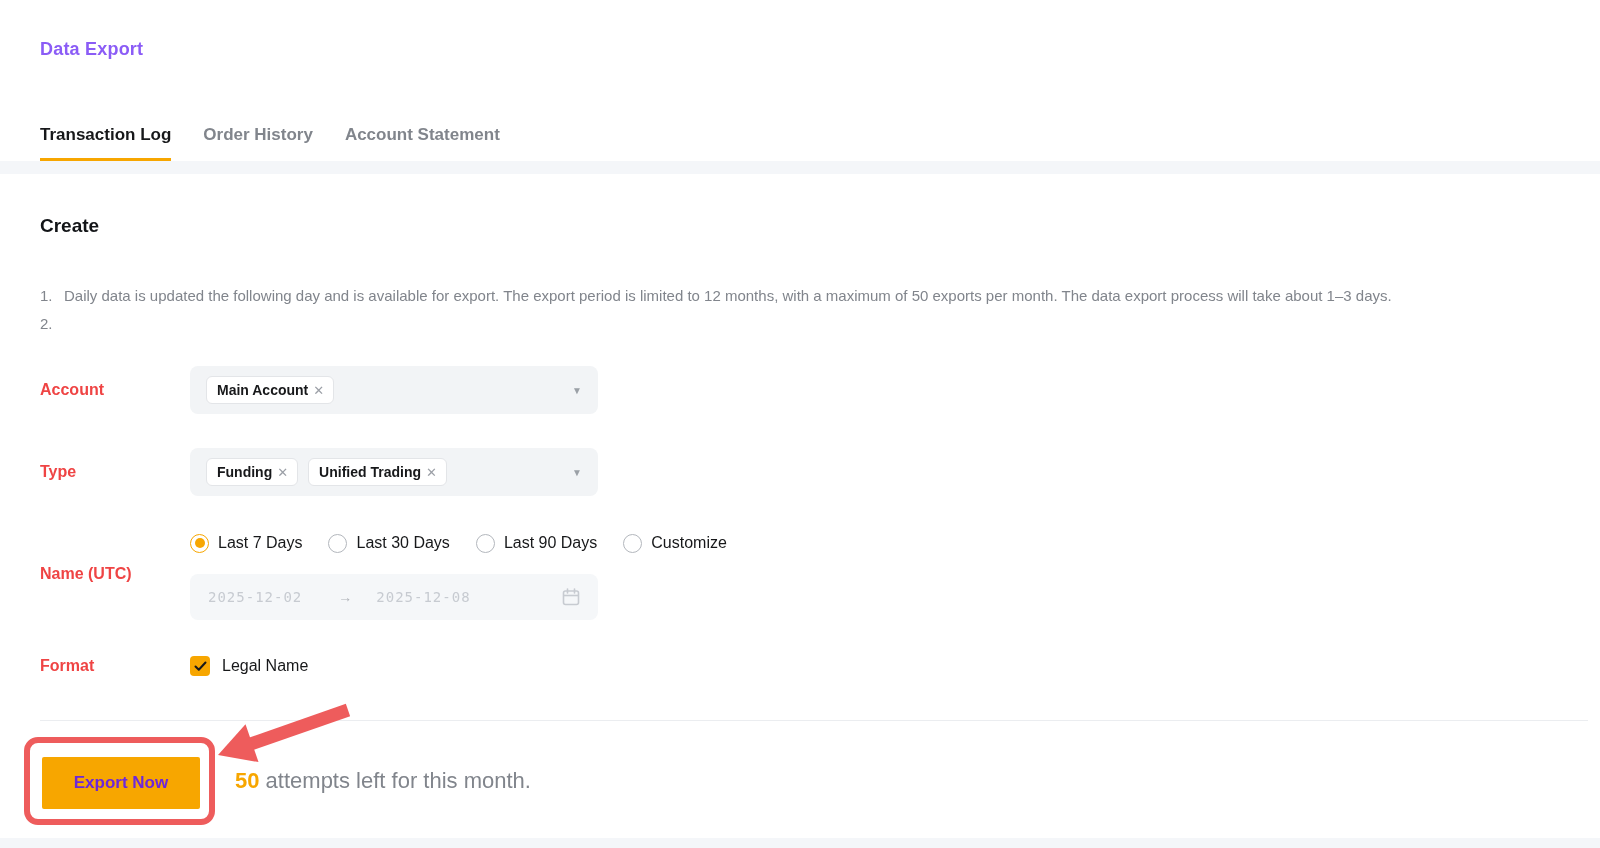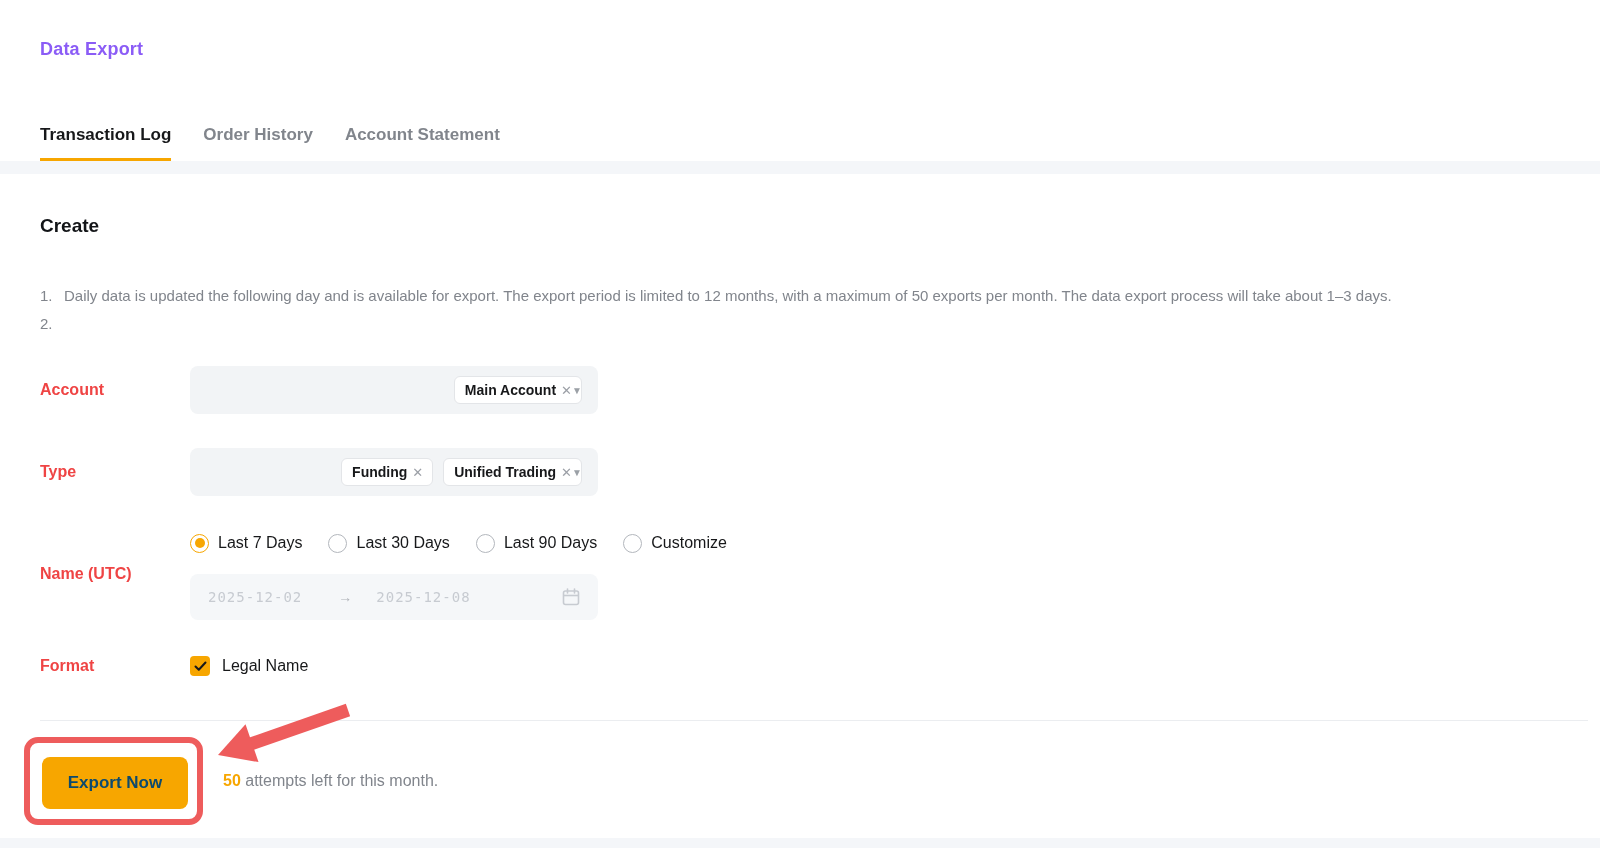--- a/index.html
+++ b/index.html
@@ -29,21 +29,21 @@
   .form-row { display: flex; align-items: center; }
   .form-label { width: 150px; flex: 0 0 150px; font-size: 16px; font-weight: 600; color: #ef4444; }
 
   .row-account { margin-top: 28px; }
   .row-type { margin-top: 34px; }
   .row-time { margin-top: 32px; }
   .row-format { margin-top: 36px; }
 
   .select-box {
     width: 408px; height: 48px; background: #f2f4f6; border-radius: 8px;
-    display: flex; align-items: center; gap: 10px; padding: 0 16px; position: relative; cursor: pointer; justify-content: flex-end;
+    display: flex; align-items: center; gap: 10px; padding: 0 16px; position: relative; cursor: pointer;
   }
   .tag {
     background: #ffffff; border: 1px solid #e3e5e8; border-radius: 6px;
     height: 28px; display: inline-flex; align-items: center; gap: 3px; padding: 0 7px 0 10px;
     font-size: 14px; font-weight: 600; color: #17181a; white-space: nowrap;
   }
   .tag-x { color: #9b9fa6; font-size: 13px; font-weight: 400; cursor: pointer; line-height: 1; padding: 2px; }
   .caret { position: absolute; right: 16px; color: #9ba0a6; font-size: 10px; }
 
   .time-controls { display: flex; flex-direction: column; }
@@ -73,24 +73,24 @@
   .checkbox-label { margin-left: 12px; font-size: 16px; color: #17181a; }
 
   .divider { margin-top: 44px; margin-right: -28px; height: 1px; background: #ebedf0; }
 
   .footer-row { position: relative; display: flex; align-items: center; margin-top: 16px; }
   .annotation-box {
     border: 6px solid #ee5c5c; border-radius: 14px;
     padding: 14px 9px 10px 12px; margin-left: -16px; background: transparent;
   }
   .export-button {
-    width: 146px; height: 52px; background: #f7a600; border: none; border-radius: 8px;
-    font-family: "Liberation Sans", sans-serif; font-size: 17px; font-weight: 700; color: #0c4a6e; cursor: pointer;
-  }
-  .attempts { margin-left: 20px; font-size: 16px; color: #81858c; }
+    width: 158px; height: 52px; background: #f7a600; border: none; border-radius: 2px;
+    font-family: "Liberation Sans", sans-serif; font-size: 17px; font-weight: 700; color: #6d28d9; cursor: pointer;
+  }
+  .attempts { margin-left: 20px; font-size: 22px; color: #81858c; }
   .attempts-count { color: #f7a600; font-weight: 700; }
 
   .arrow-svg { position: absolute; left: 150px; top: -40px; width: 165px; height: 95px; pointer-events: none; z-index: 5; }
 
   .bottom-strip { position: absolute; left: 0; right: 0; bottom: 0; height: 10px; background: #f4f6f9; }
 </style>
 </head>
 <body>
 
 <div class="header">

